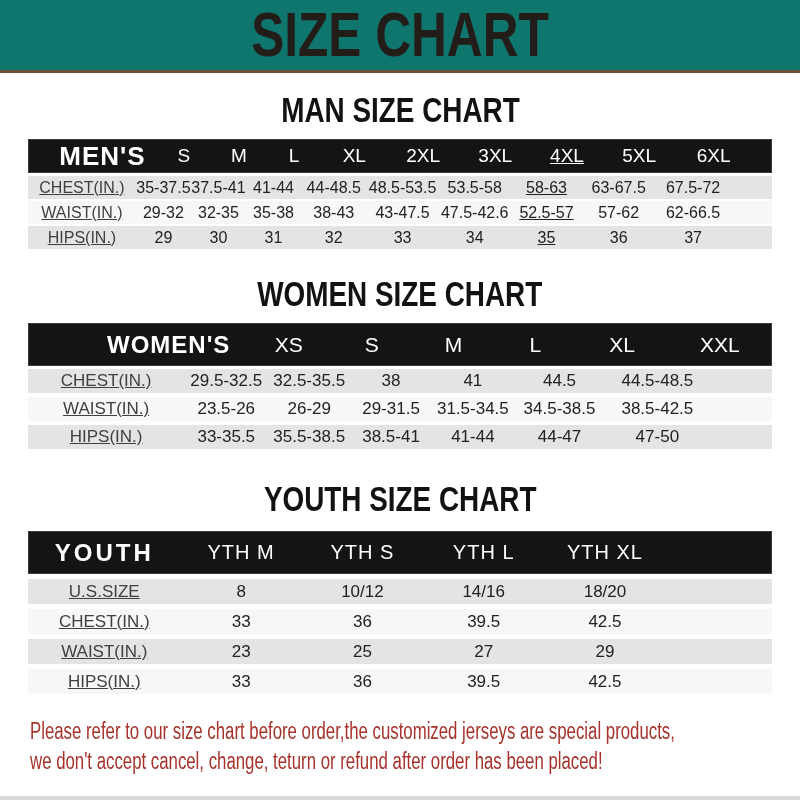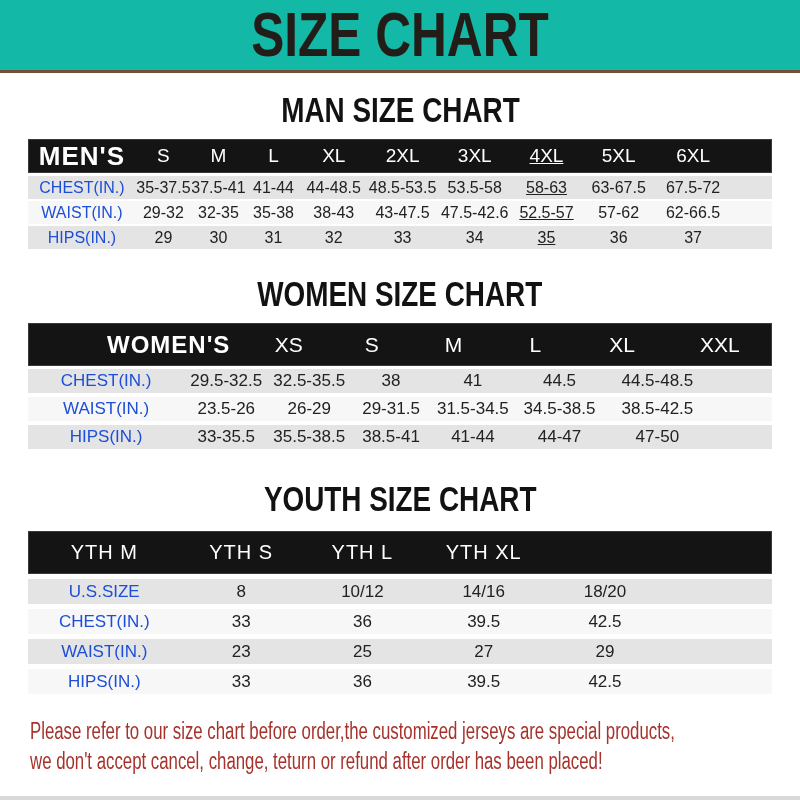--- a/index.html
+++ b/index.html
@@ -8,21 +8,21 @@
     background: #ffffff;
     font-family: "Liberation Sans", sans-serif;
     color: #1c1c1c;
     overflow: hidden;
   }
   .page { width: 800px; height: 800px; position: relative; }
 
   
   .banner {
     height: 70px;
-    background: #14b8a6;
+    background: #0f766e;
     border-bottom: 3px solid #6e5138;
     display: flex; align-items: center; justify-content: center;
   }
   .banner h1 {
     margin: 0;
     font-size: 62px; font-weight: 700;
     color: #221d18;
     line-height: 1;
     transform: scaleX(0.80) scaleY(1.02);
     transform-origin: center;
@@ -50,24 +50,24 @@
   .thead {
     background: #141414; color: #ffffff;
     box-shadow: inset 0 0 0 1px #3a3a3a;
   }
   .thead .cat { font-weight: 700; }
   .thead .size { font-weight: 400; }
 
   .tdata.gray  { background: #e4e4e4; }
   .tdata.light { background: #f7f7f7; }
   .tdata { font-size: 17px; color: #222222; }
-  .tdata .rlabel { font-size: 17px; color: #1d4ed8; }
-
-  
-  .t-men .thead { height: 34px; margin-bottom: 3px; }
+  .tdata .rlabel { font-size: 17px; color: #404040; text-decoration: underline; }
+
+  
+  .t-men .thead { height: 34px; margin-bottom: 3px; justify-content: center; }
   .t-men .tdata { height: 23px; margin-bottom: 2px; }
   .t-men .thead .cat  { font-size: 26px; letter-spacing: 1px; }
   .t-men .thead .size { font-size: 19px; }
   .t-men .cell:nth-child(1)  { width: 14.5%; }
   .t-men .cell:nth-child(2)  { width: 7.4%; }
   .t-men .cell:nth-child(3)  { width: 7.4%; }
   .t-men .cell:nth-child(4)  { width: 7.4%; }
   .t-men .cell:nth-child(5)  { width: 8.8%; }
   .t-men .cell:nth-child(6)  { width: 9.7%; }
   .t-men .cell:nth-child(7)  { width: 9.7%; }
@@ -219,20 +219,21 @@
           <div class="cell val">44-47</div>
           <div class="cell val">47-50</div>
         </div>
       </div>
   </section>
 
   <section class="sec-youth">
     <h2 class="section-heading"><span>YOUTH SIZE CHART</span></h2>
     <div class="size-table t-youth">
         <div class="trow thead">
+          <div class="cell cat">YOUTH</div>
           <div class="cell size">YTH M</div>
           <div class="cell size">YTH S</div>
           <div class="cell size">YTH L</div>
           <div class="cell size">YTH XL</div>
         </div>
         <div class="trow tdata gray">
           <div class="cell rlabel">U.S.SIZE</div>
           <div class="cell val">8</div>
           <div class="cell val">10/12</div>
           <div class="cell val">14/16</div>

